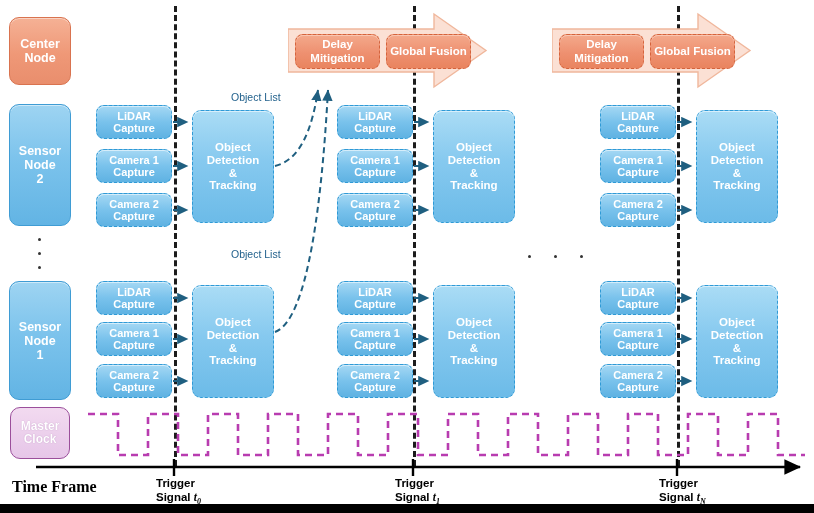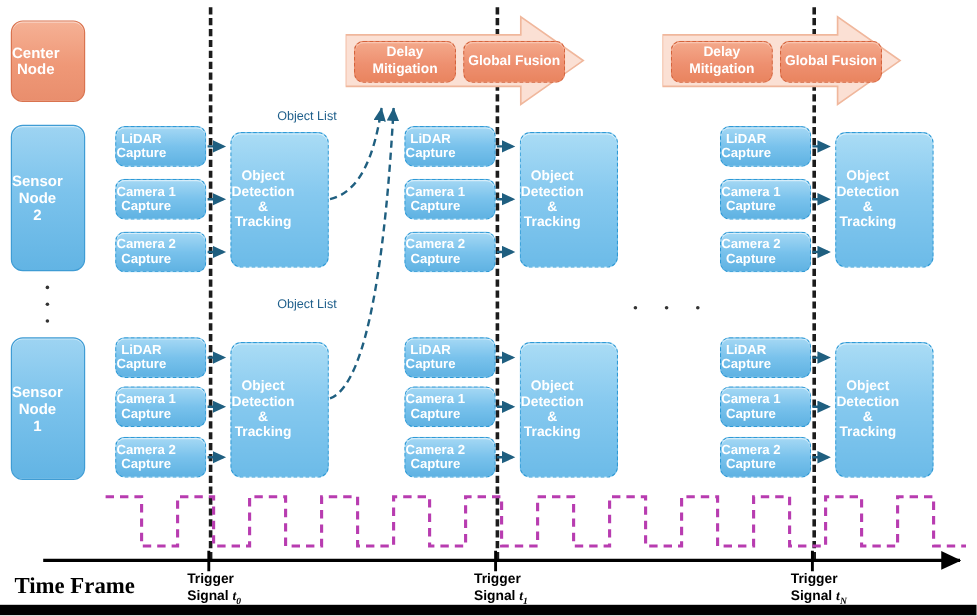--- a/index.html
+++ b/index.html
@@ -2,21 +2,21 @@
 <html><head>
 <meta charset="utf-8">
 <style>
   html,body{margin:0;padding:0;background:#ffffff;}
   body{width:814px;height:513px;font-family:"Liberation Sans",sans-serif;}
   #stage{position:relative;width:814px;height:513px;overflow:hidden;background:#fff;}
 
   
   .node{
     position:absolute;box-sizing:border-box;
-    display:flex;align-items:center;justify-content:flex-start;
+    display:flex;align-items:center;justify-content:center;
     text-align:center;color:#ffffff;font-weight:bold;
     line-height:1.12;border-radius:9px;
   }
   .node span{display:block;}
 
   
   .center-node{
     background:linear-gradient(180deg,#f5b195 0%,#ef9877 55%,#e98e6d 100%);
     border:1px solid #d9734f;font-size:12.5px;border-radius:10px;
     box-shadow:inset 0 1px 0 rgba(255,255,255,.45);
@@ -65,21 +65,21 @@
     white-space:nowrap;
   }
   .trig-label{
     position:absolute;font-size:11.5px;font-weight:bold;color:#000;
     line-height:1.22;white-space:nowrap;
   }
   .trig-label i{font-style:italic;font-family:"Liberation Serif",serif;}
   .trig-label sub{font-size:8px;font-style:italic;font-family:"Liberation Serif",serif;}
   .time-frame{
     position:absolute;font-family:"Liberation Serif",serif;font-weight:bold;
-    font-size:19px;color:#000;white-space:nowrap;
+    font-size:16px;color:#000;white-space:nowrap;
   }
 
   
   .dot{position:absolute;width:3px;height:3px;background:#333;border-radius:50%;}
 
   
   svg.overlay{position:absolute;left:0;top:0;width:814px;height:513px;pointer-events:none;}
 
   .bottombar{position:absolute;left:0;bottom:0;width:814px;height:9px;background:#000;}
 </style>
@@ -112,20 +112,26 @@
   <div class="dot" style="left:38px;top:266px;"></div>
 
   <div class="node sensor-node" style="left:9px;top:281px;width:62px;height:119px;">
     <div>
       <span>Sensor</span>
       <span>Node</span>
       <span>1</span>
     </div>
   </div>
 
+  <div class="node master-clock" style="left:10px;top:407px;width:60px;height:52px;">
+    <div>
+      <span>Master</span>
+      <span>Clock</span>
+    </div>
+  </div>
 
   <div class="fusion-arrow" style="left:288px;top:11px;width:200px;height:79px;">
     <svg class="overlay" style="width:200px;height:79px;" viewBox="0 0 200 79">
       <polygon points="0,18 146,18 146,3 198,39.5 146,76 146,61 0,61" fill="#fbe0d4" stroke="#f0b79c" stroke-width="1.4"></polygon>
     </svg>
     <div class="fusion-cell" style="left:7px;top:23px;width:85px;height:35px;">
       <div>
         <span>Delay</span>
         <span>Mitigation</span>
       </div>

